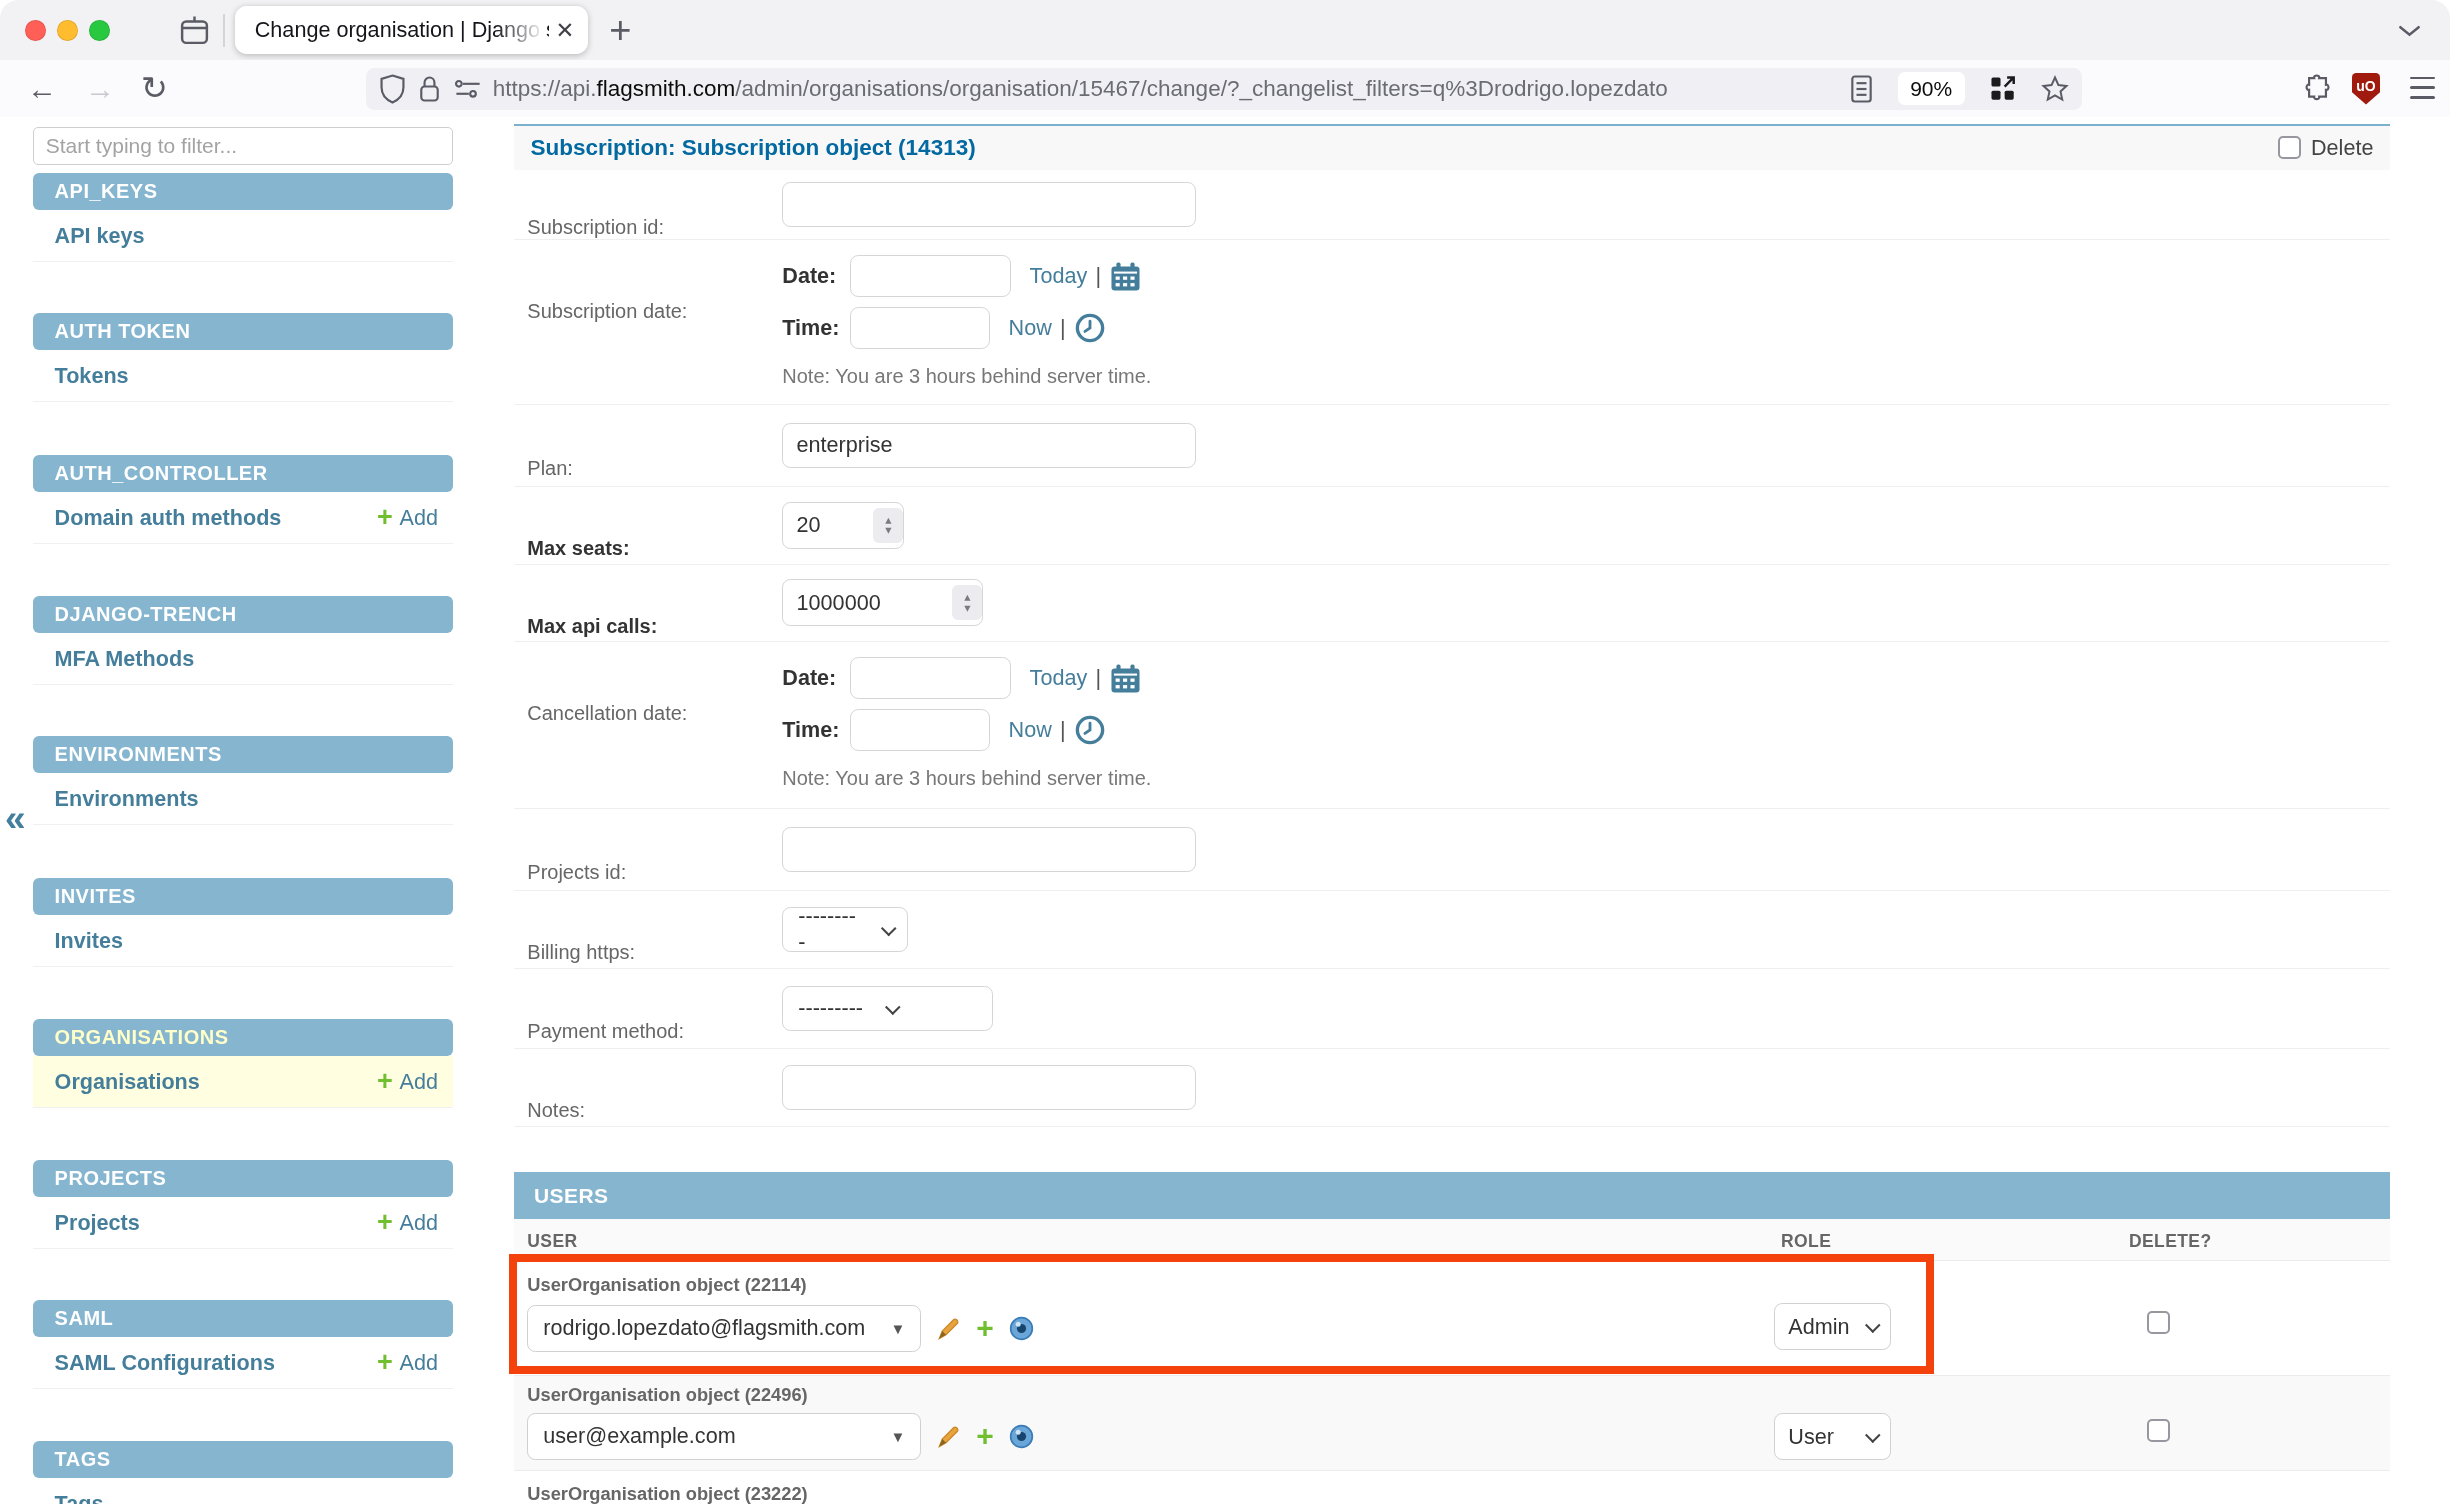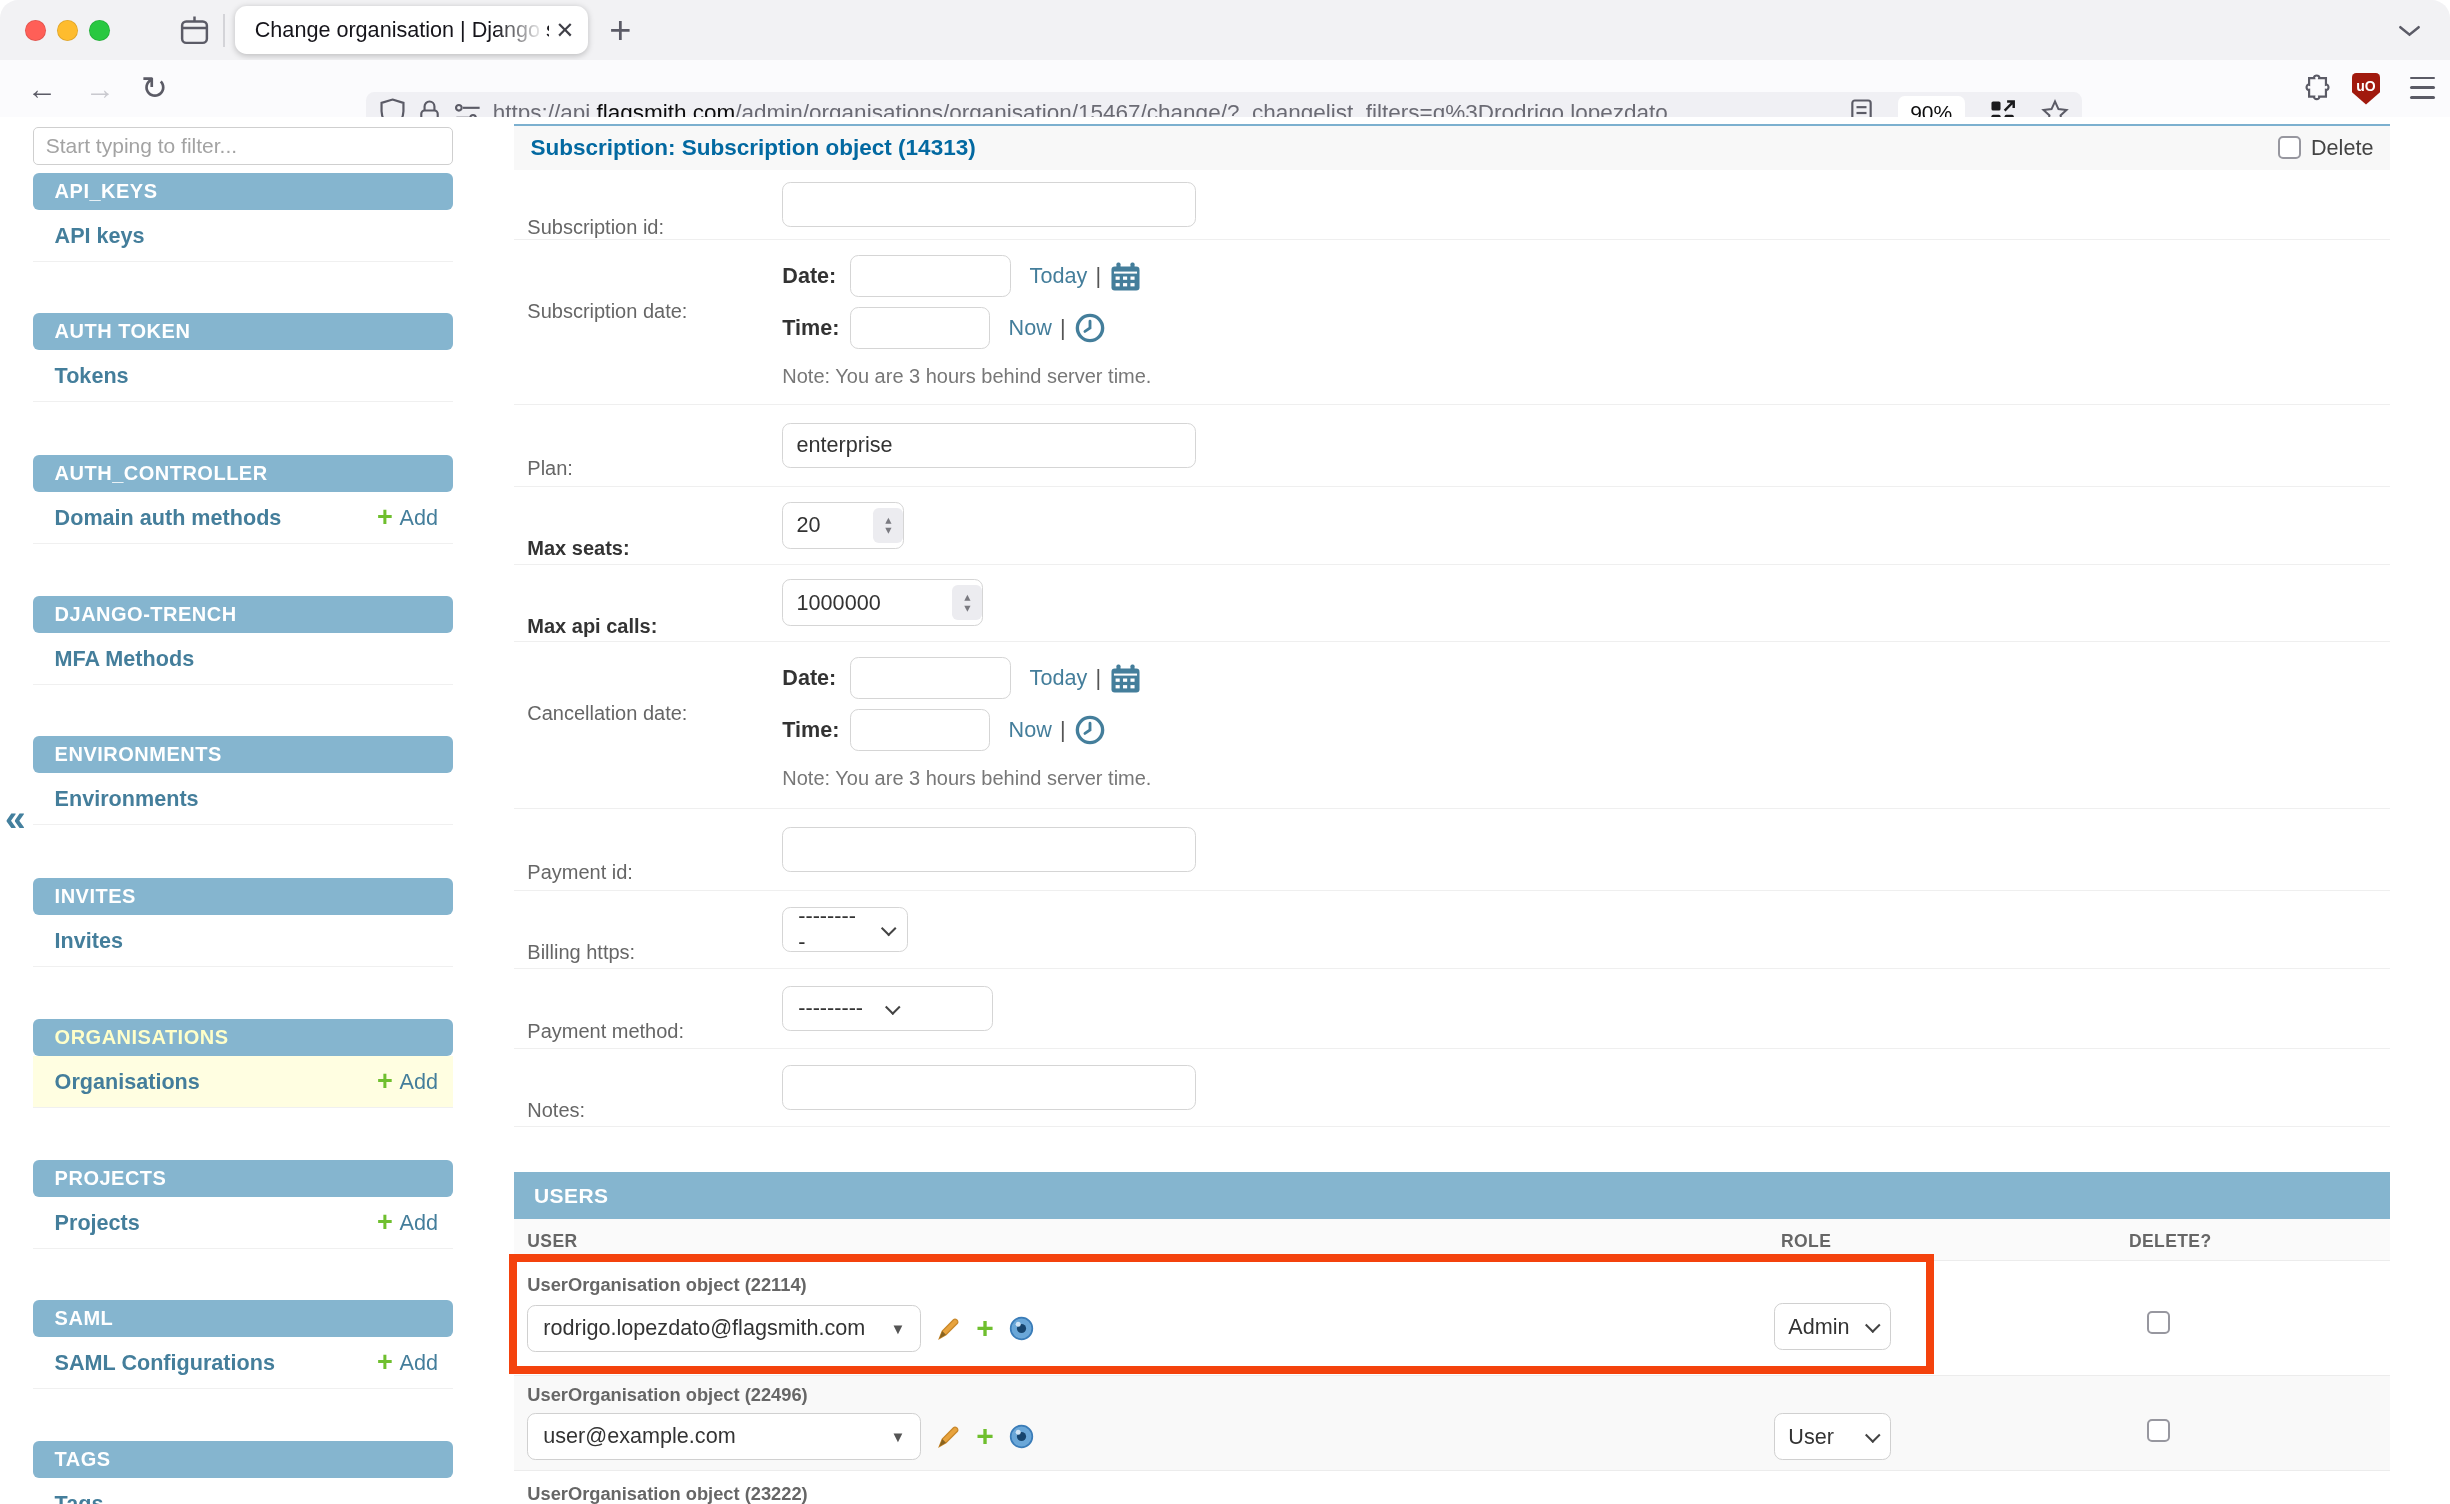--- a/index.html
+++ b/index.html
@@ -14,21 +14,21 @@
   .tab{position:relative;width:353px;height:48px;background:#fff;border-radius:11.7px;box-shadow:0 1.7px 6.7px rgba(0,0,0,.22);
     display:flex;align-items:center;padding:0 13.3px 0 20px;box-sizing:border-box;}
   .tabtitle{font-size:21.6px;color:#15141a;white-space:nowrap;overflow:hidden;flex:1;}
   .tabfade{position:absolute;right:43px;top:3.3px;bottom:3.3px;width:50px;background:linear-gradient(to right,rgba(255,255,255,0),#fff);}
   .tabclose{font-size:22.5px;color:#404048;margin-left:6.7px;z-index:2;}
   .newtab{font-size:38px;font-weight:300;color:#5b5b66;margin-left:21.6px;line-height:1;}
   .winchev{margin-left:auto;margin-right:28px;}
   .toolbar{position:absolute;top:60px;left:0;right:0;height:57px;background:#fbfbfd;border-bottom:0.8px solid #dadade;}
   .navbtn{position:absolute;top:10px;font-size:30px;color:#5b5b66;line-height:37px;}
   .urlbar{position:absolute;left:366px;top:7.5px;width:1716px;height:42px;background:#f0f0f4;border-radius:8.3px;
-    display:flex;align-items:center;padding:0 13.3px;box-sizing:border-box;margin-top:24px;}
+    display:flex;align-items:center;padding:0 13.3px;box-sizing:border-box;}
   .urltext{font-size:22.5px;white-space:nowrap;overflow:hidden;margin-left:10px;flex:1;}
   .dim{color:#6b6b74;}
   .host{color:#0c0c0d;}
   .pageactions{margin-left:auto;display:flex;align-items:center;gap:24px;}
   .zoompill{background:#fff;border-radius:6.7px;padding:4.2px 12.5px;font-size:21px;color:#0c0c0d;}
   .ublock{width:28px;height:32px;background:#a11a0e;border-radius:4.2px 4.2px 3.3px 3.3px;
     clip-path:polygon(0 0,100% 0,100% 62%,50% 100%,0 62%);display:flex;align-items:center;justify-content:flex-start;flex-direction:column;}
   .ublock span{color:#fff;font-size:14px;font-weight:700;margin-top:5px;}
   .hamb{display:flex;flex-direction:column;gap:6.7px;}
   .hamb i{display:block;width:25px;height:2.9px;background:#5b5b66;border-radius:1.7px;}
@@ -407,21 +407,21 @@
                 <circle cx="19" cy="19" r="15" fill="#fff" stroke="#447e9b" stroke-width="4"></circle>
                 <path d="M19 11 V19 L13 23" stroke="#447e9b" stroke-width="3.4" fill="none" stroke-linecap="round"></path>
               </svg>
             </span>
           </div>
           <div class="dt-note">Note: You are 3 hours behind server time.</div>
         </div>
       </div>
 
       <div class="frow" style="height:82px">
-        <span class="flabel">Payment id:</span>
+        <span class="flabel">Projects id:</span>
         <input class="tinput w497" value="" style="">
       </div>
 
       <div class="frow" style="height:78px">
         <span class="flabel">Billing https:</span>
         <div class="fselect" style="width:126px">
           <span>---------</span>
           <span class="chev"></span>
         </div>
       </div>

